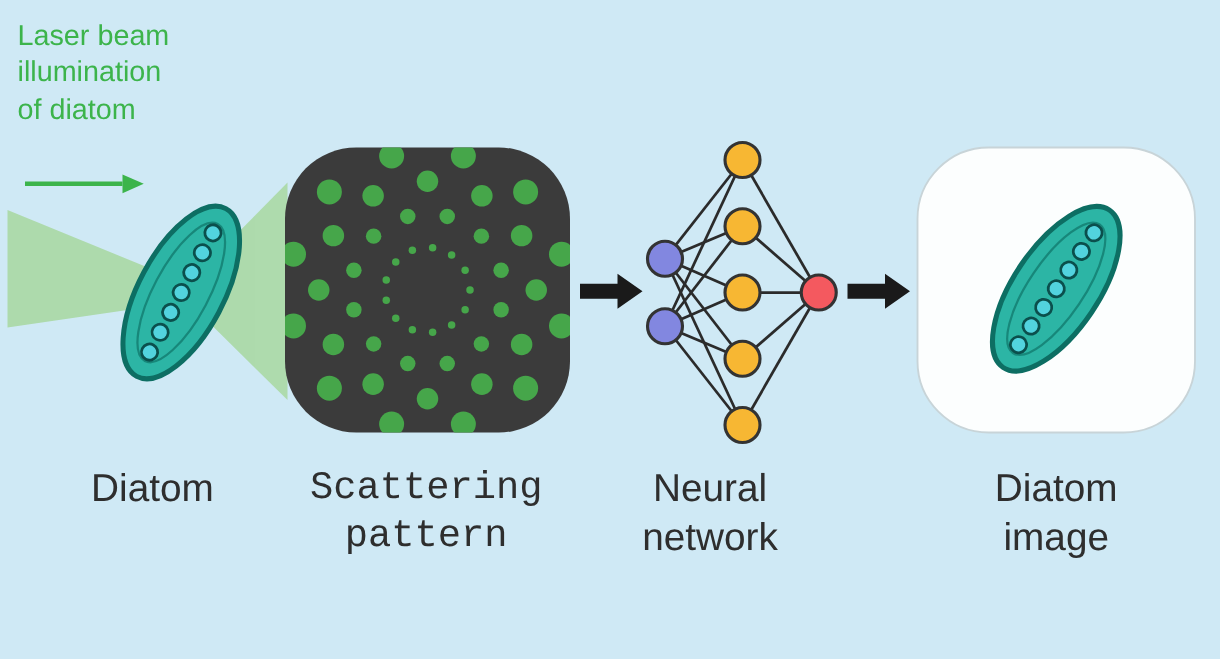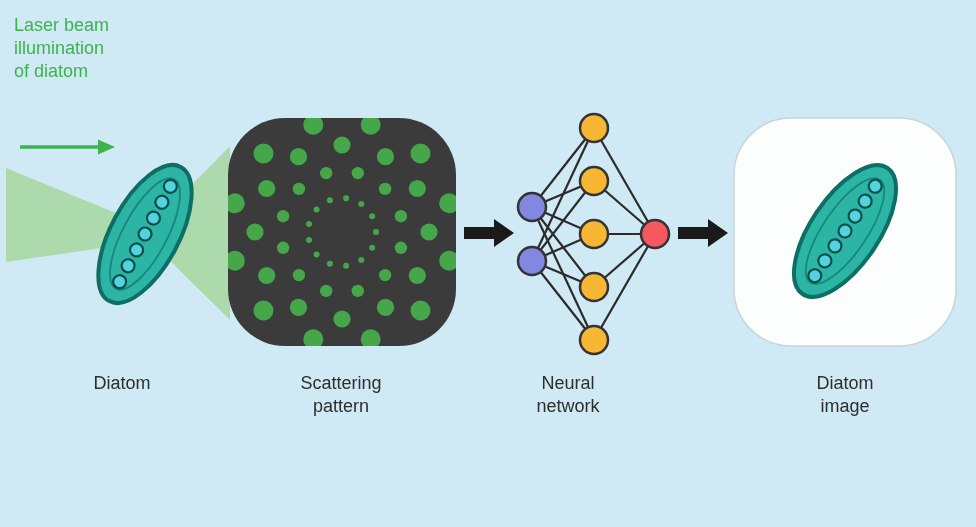--- a/index.html
+++ b/index.html
@@ -4,39 +4,39 @@
 <style>
   html,body{margin:0;padding:0;}
   body{
     width:976px;height:527px;position:relative;overflow:hidden;
     font-family:"Liberation Sans", sans-serif;
     background:#cfe9f5;
   }
   .stage-svg{position:absolute;left:0;top:0;}
   .caption{
     position:absolute;
-    font-size:18px;
+    font-size:31px;
     line-height:1.25;
     color:#2e2e2e;
     text-align:center;
     white-space:pre-line;
     user-select:none;
   }
   .laser-caption{
     position:absolute;
     left:14px;top:14px;
-    font-size:18px;
+    font-size:23px;
     line-height:1.28;
     color:#3cb44b;
     text-align:left;
     white-space:pre-line;
     user-select:none;
   }
   .cap-diatom{left:22px;top:372px;width:200px;}
-  .cap-scattering{left:241px;top:372px;width:200px;}
+  .cap-scattering{left:241px;top:372px;width:200px;font-family:Liberation Mono, monospace;}
   .cap-neural{left:468px;top:372px;width:200px;}
   .cap-diatom-image{left:745px;top:372px;width:200px;}
 </style>
 </head>
 <body>
 
 <svg class="stage-svg" width="976" height="527" viewBox="0 0 976 527">
 
   <defs>
     <clipPath id="sqclip">

